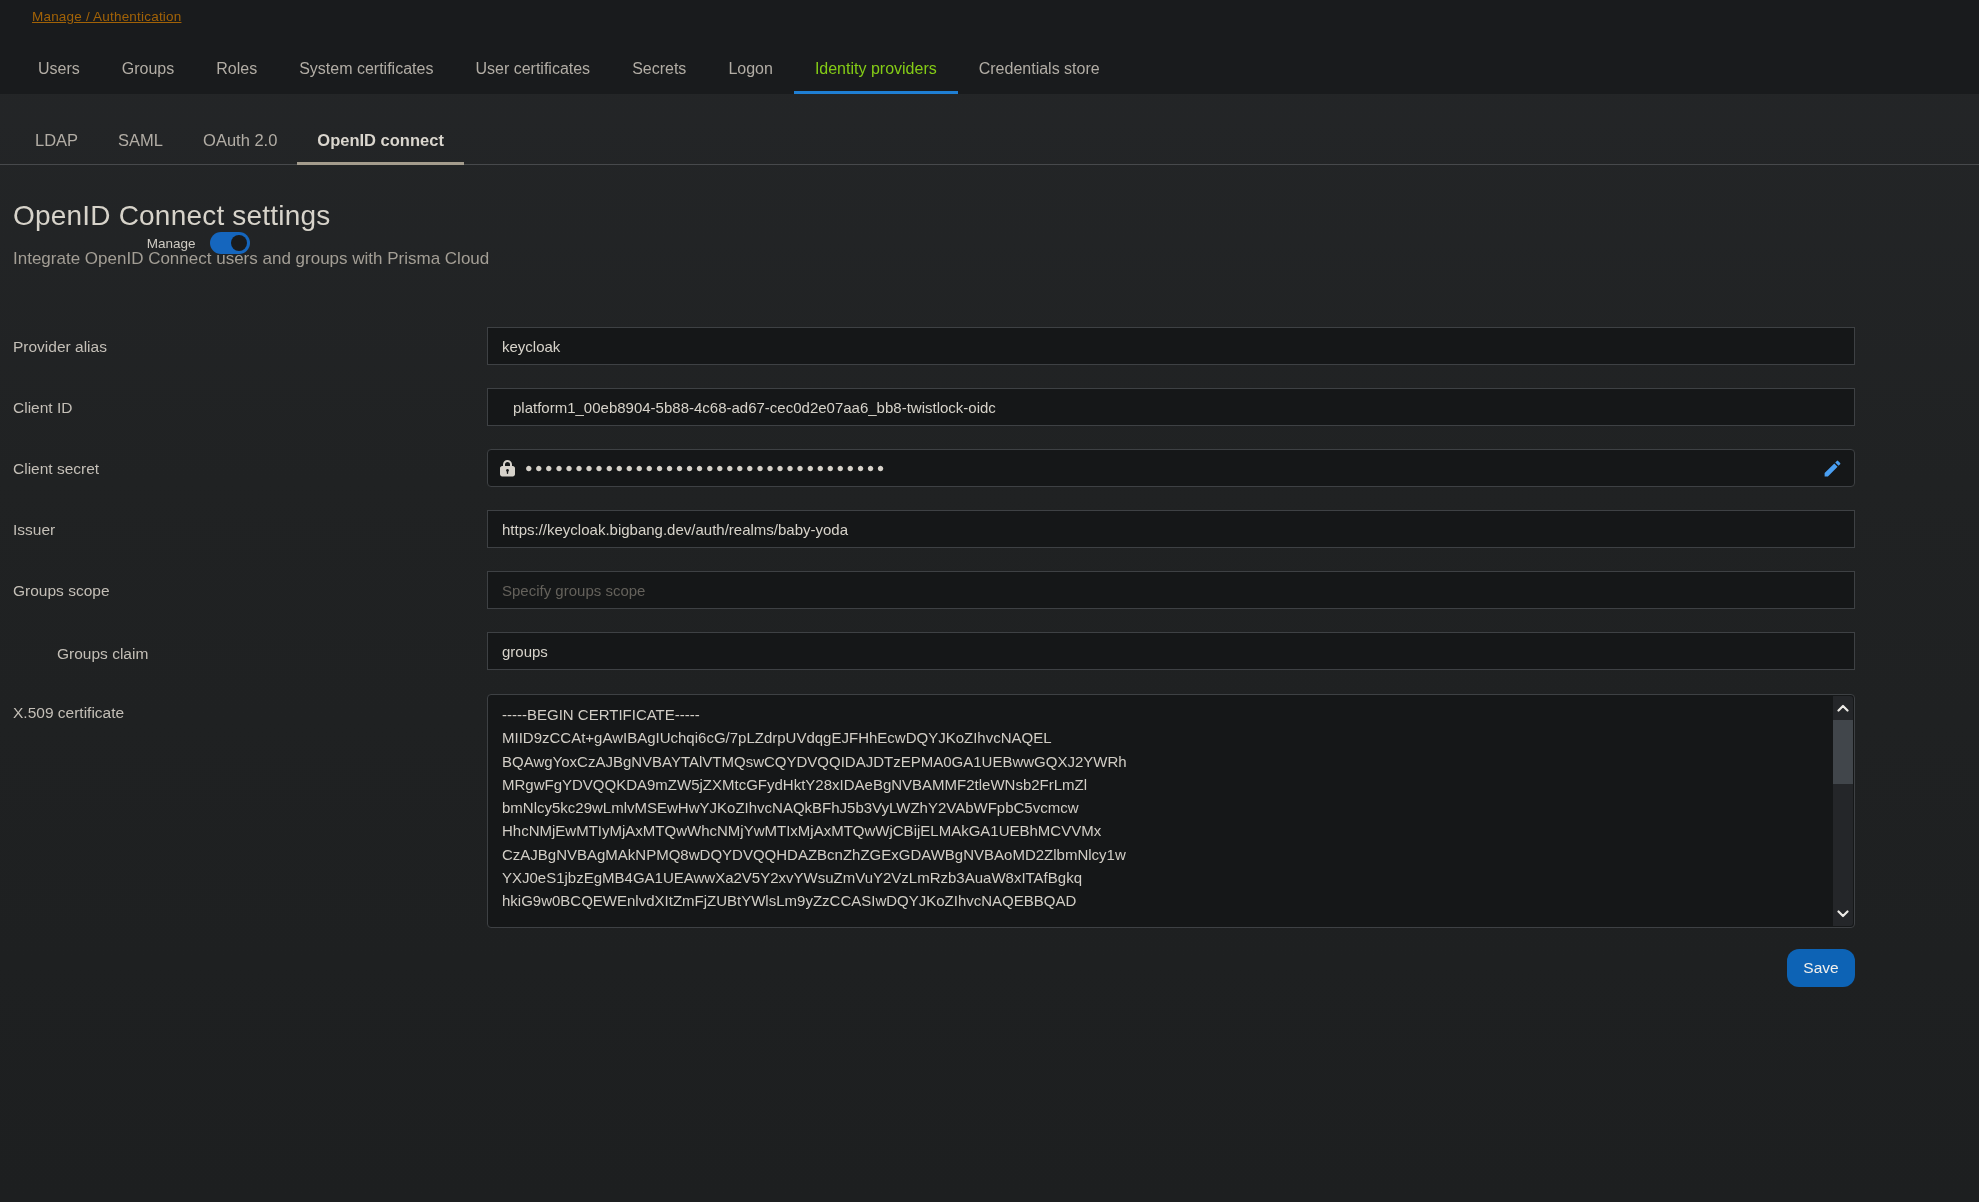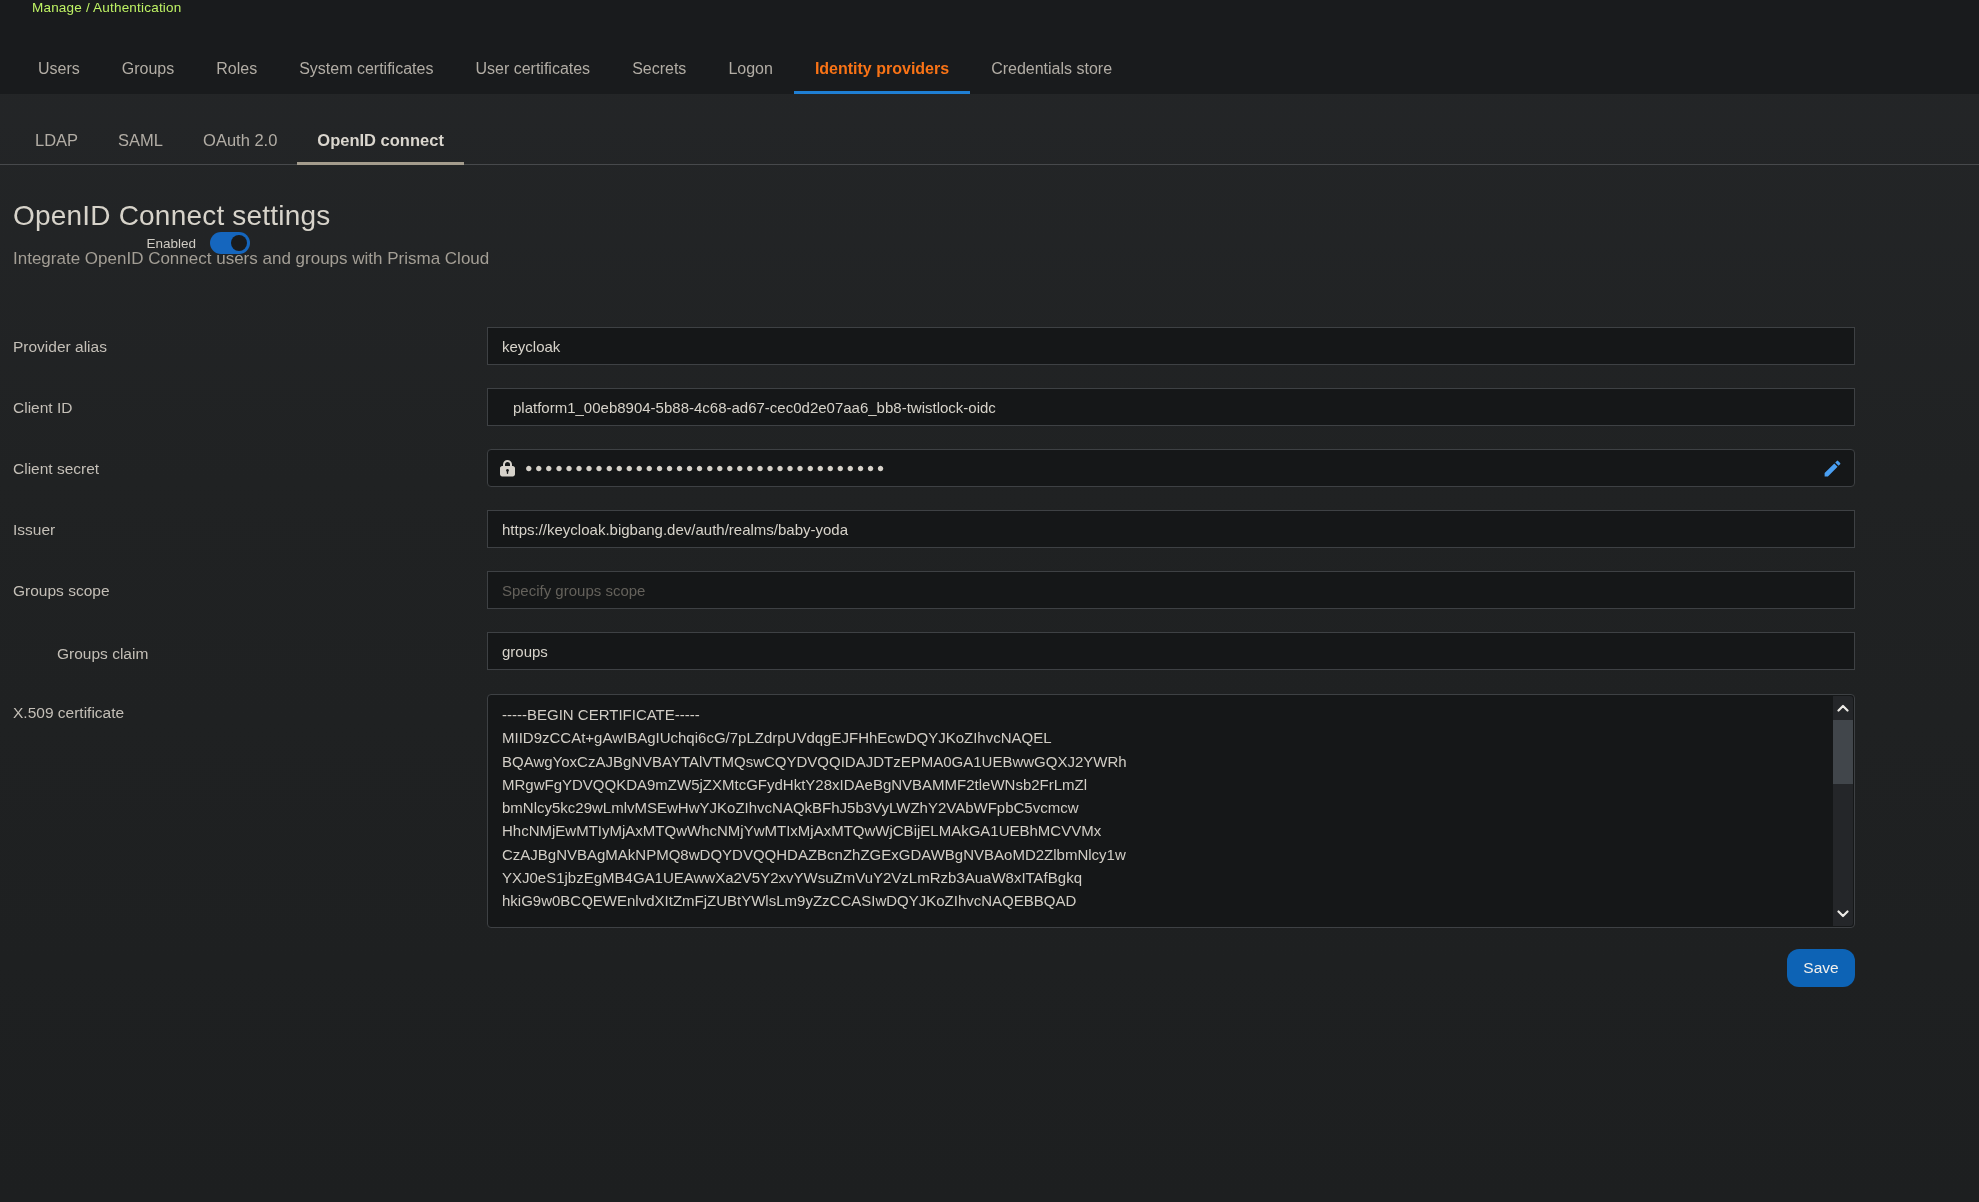--- a/index.html
+++ b/index.html
@@ -7,25 +7,25 @@
   body {
     font-family: "Liberation Sans", sans-serif;
     background:#1d1f21;
     overflow:hidden;
   }
   #app { position:relative; width:1979px; height:1202px;
          background:linear-gradient(180deg,#242628 0%, #202223 40%, #1d1f20 100%); }
 
   
   .header { position:absolute; left:0; top:0; width:100%; height:94px; background:#191b1d; }
-  .breadcrumb { position:absolute; left:32px; top:0; font-size:13.5px; color:#bef264; letter-spacing:.2px; }
+  .breadcrumb { position:absolute; left:32px; top:9px; font-size:13.5px; color:#a16207; letter-spacing:.2px;text-decoration:underline; }
   .tabs { position:absolute; left:17px; top:50px; display:flex; }
   .tab { padding:8px 21px 12px 21px; font-size:16px; line-height:21px; color:#b2ada5;
          border-bottom:3px solid transparent; cursor:pointer; white-space:nowrap; }
-  .tab.active { color:#f97316; font-weight:700; border-bottom-color:#1f7fd4; }
+  .tab.active { color:#84cc16; font-weight:400; border-bottom-color:#1f7fd4; }
 
   
   .subtab-divider { position:absolute; left:0; top:164px; width:100%; height:1px; background:#47494c; }
   .subtabs { position:absolute; left:15px; top:124px; display:flex; z-index:2; }
   .subtab { padding:6px 20px 11px 20px; font-size:16.5px; line-height:21px; color:#b2ada5;
             border-bottom:3px solid transparent; cursor:pointer; white-space:nowrap; }
   .subtab.active { color:#dad6ce; font-weight:700; border-bottom-color:#a49c8d; }
 
   
   .title-row { position:absolute; left:13px; top:200px; display:flex; align-items:center;flex-direction:column; }
@@ -95,21 +95,21 @@
   <div class="subtabs">
     <div class="subtab">LDAP</div>
     <div class="subtab">SAML</div>
     <div class="subtab">OAuth 2.0</div>
     <div class="subtab active">OpenID connect</div>
   </div>
 
   <div class="title-row">
     <div class="page-title">OpenID Connect settings</div>
     <div class="enabled-wrap">
-      <div class="enabled-label">Enabled</div>
+      <div class="enabled-label">Manage</div>
       <div class="toggle">
         <div class="knob"></div>
       </div>
     </div>
   </div>
   <div class="page-desc">Integrate OpenID Connect users and groups with Prisma Cloud</div>
 
   <div class="row" style="top:327px;">
     <div class="field-label" style="top:11px;">Provider alias</div>
     <input class="input" style="top: 0px;" value="keycloak">

